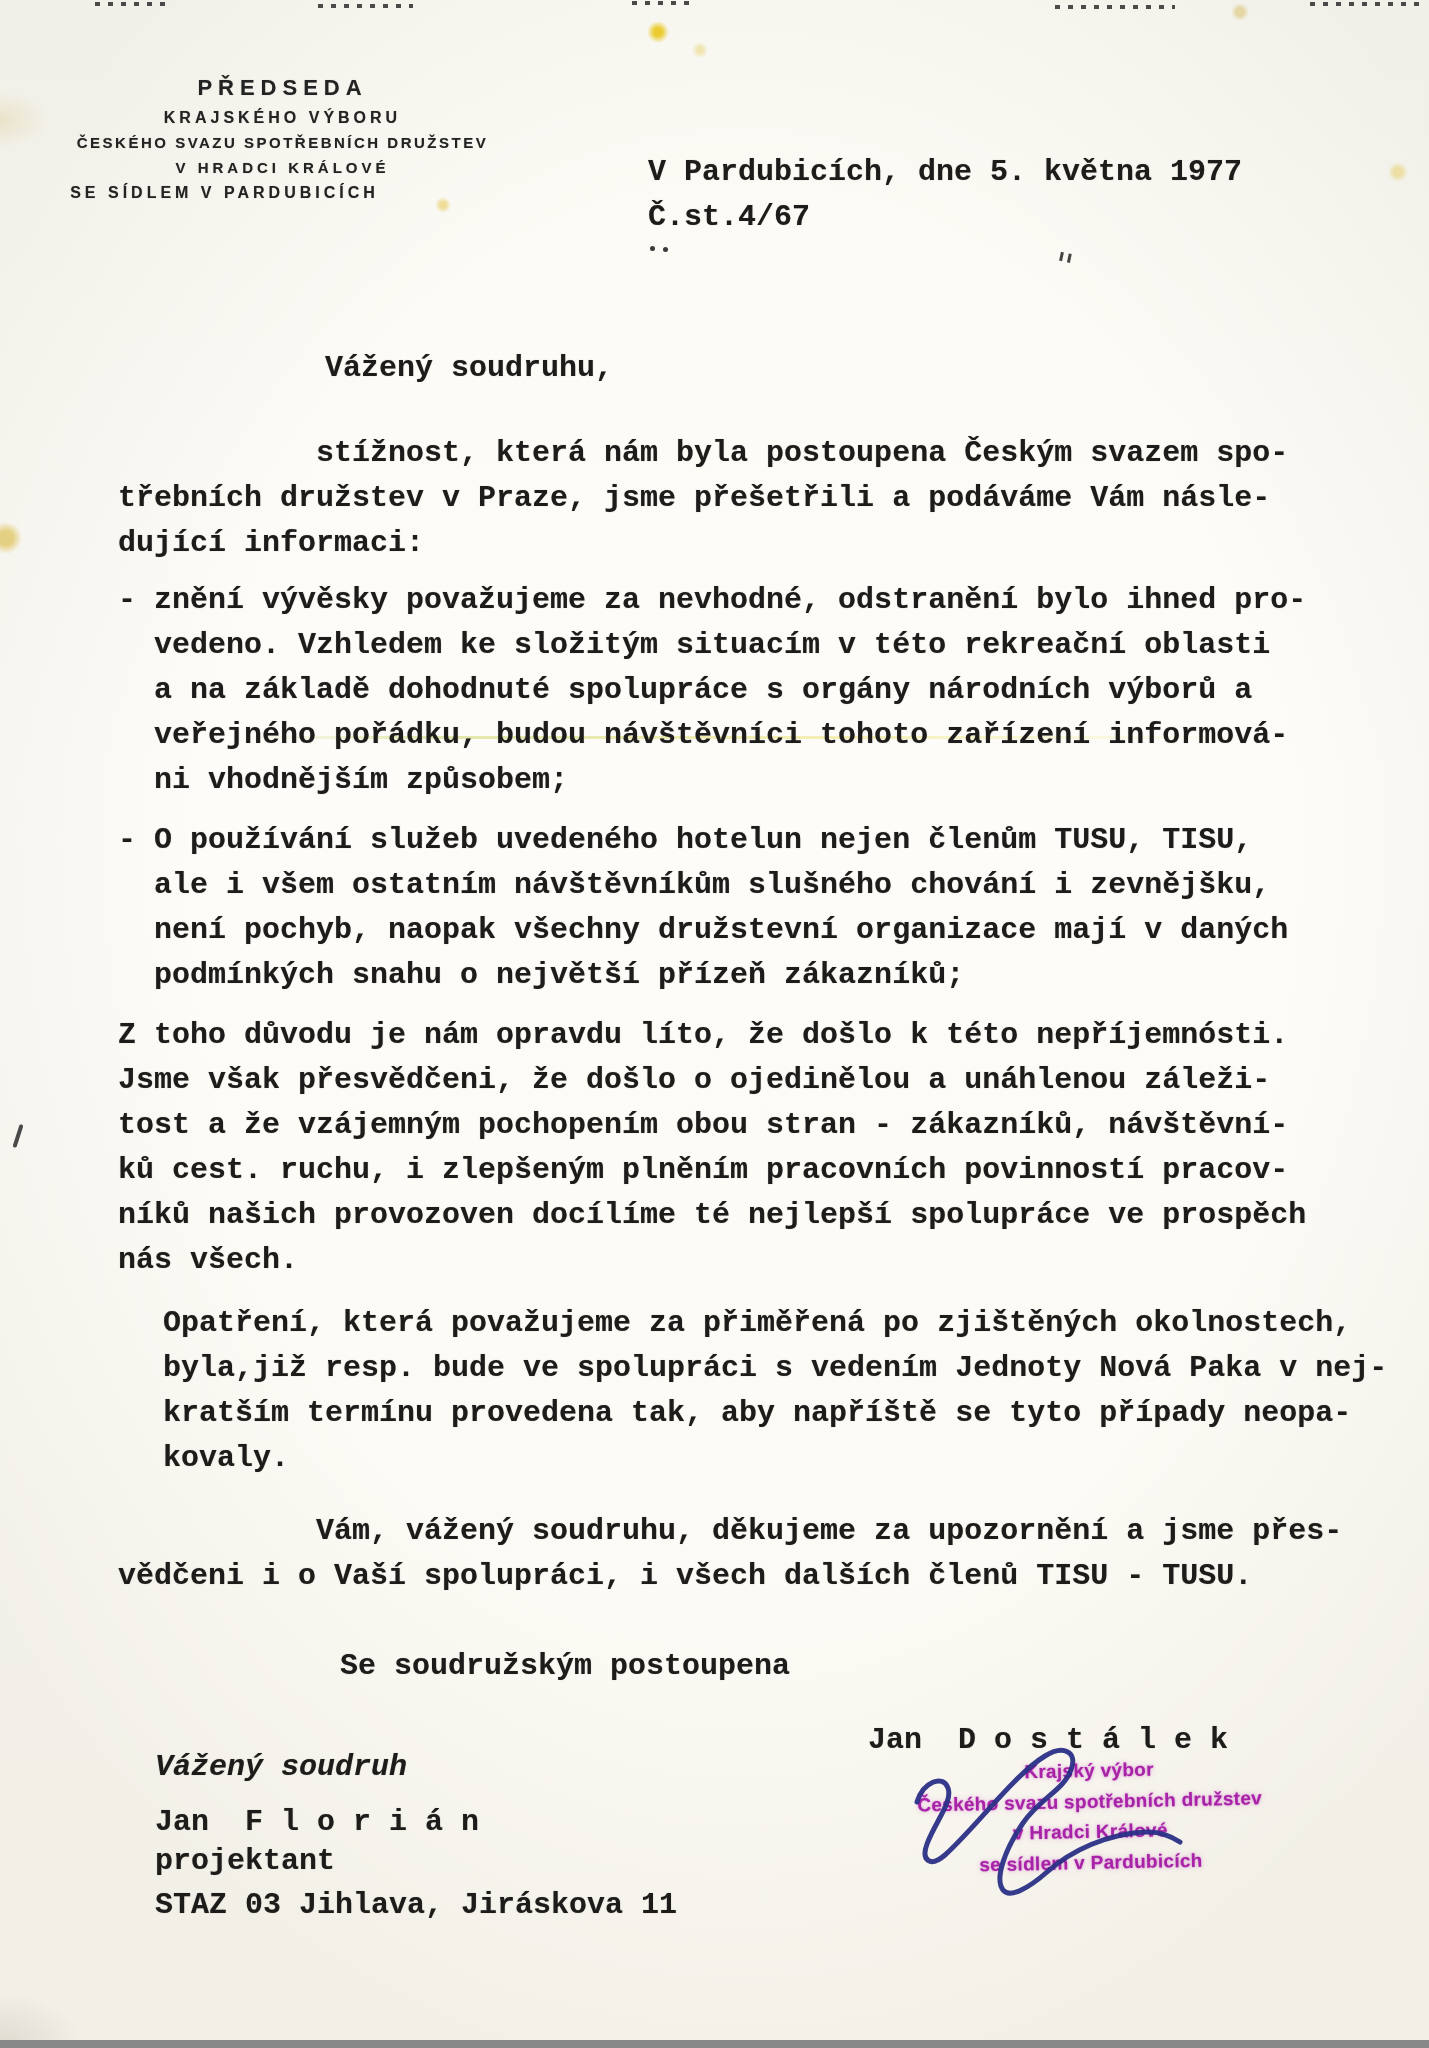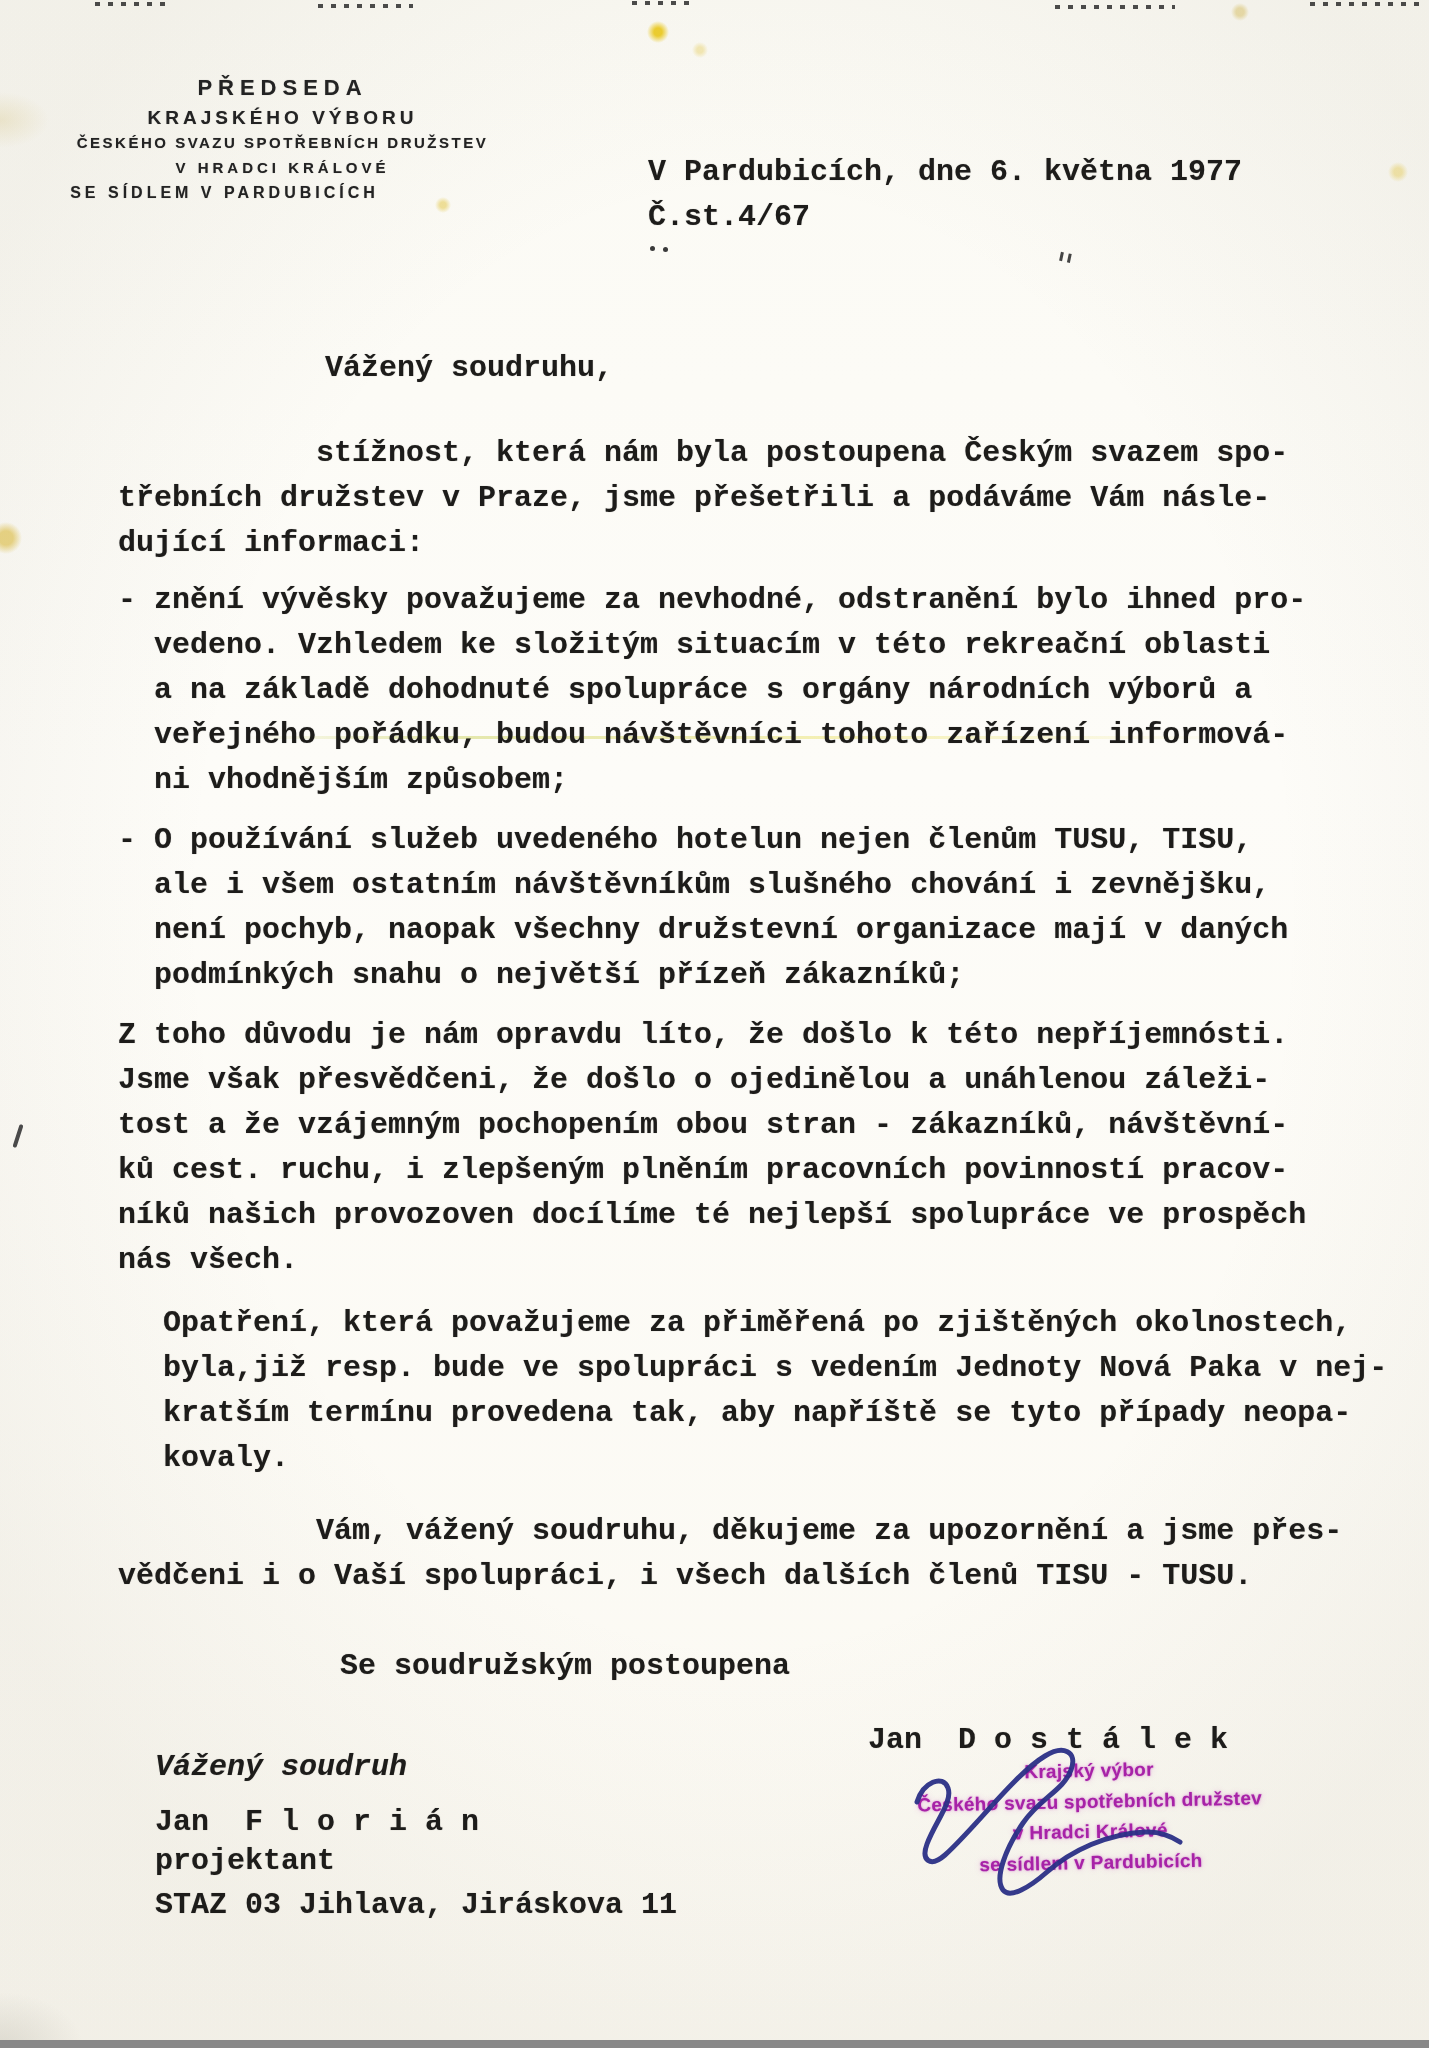--- a/index.html
+++ b/index.html
@@ -31,21 +31,21 @@
   }
   
   .letterhead{
     position:absolute;left:60px;top:75px;width:445px;
     text-align:center;
     font-family:"Liberation Sans",sans-serif;
     font-weight:700;color:#232323;
     text-shadow:0 0 1px rgba(0,0,0,.3);
   }
   .lh1{font-size:22px;letter-spacing:6px;line-height:26px;}
-  .lh2{font-size:19px;letter-spacing:4px;line-height:25px;margin-top:4px;}
+  .lh2{font-size:16px;letter-spacing:4px;line-height:25px;margin-top:4px;}
   .lh3{font-size:15px;letter-spacing:2.5px;line-height:25px;}
   .lh4{font-size:15px;letter-spacing:4px;line-height:25px;}
   .lh5{font-size:16px;letter-spacing:4px;line-height:25px;transform:translateX(-58px);}
   
   .dateblock{position:absolute;left:648px;top:150px;line-height:46px;}
   
   .body-text{position:absolute;left:118px;top:346px;width:1270px;}
   .salutation{padding-left:207px;margin-bottom:40px;}
   .p-intro{margin-bottom:12px;}
   .p-b1{margin-bottom:15px;}
@@ -98,21 +98,21 @@
 
   <div class="letterhead">
     <div class="lh1">PŘEDSEDA</div>
     <div class="lh2">KRAJSKÉHO VÝBORU</div>
     <div class="lh3">ČESKÉHO SVAZU SPOTŘEBNÍCH DRUŽSTEV</div>
     <div class="lh4">V HRADCI KRÁLOVÉ</div>
     <div class="lh5">SE SÍDLEM V PARDUBICÍCH</div>
   </div>
 
   <div class="dateblock">
-    <div class="tw">V Pardubicích, dne 6. května 1977</div>
+    <div class="tw">V Pardubicích, dne 5. května 1977</div>
     <div class="tw">Č.st.4/67</div>
   </div>
 
   <div class="body-text">
     <div class="tw salutation">Vážený soudruhu,</div>
     <div class="tw p-intro">           stížnost, která nám byla postoupena Českým svazem spo-
 třebních družstev v Praze, jsme přešetřili a podáváme Vám násle-
 dující informaci:</div>
     <div class="tw p-b1">- znění vývěsky považujeme za nevhodné, odstranění bylo ihned pro-
   vedeno. Vzhledem ke složitým situacím v této rekreační oblasti

